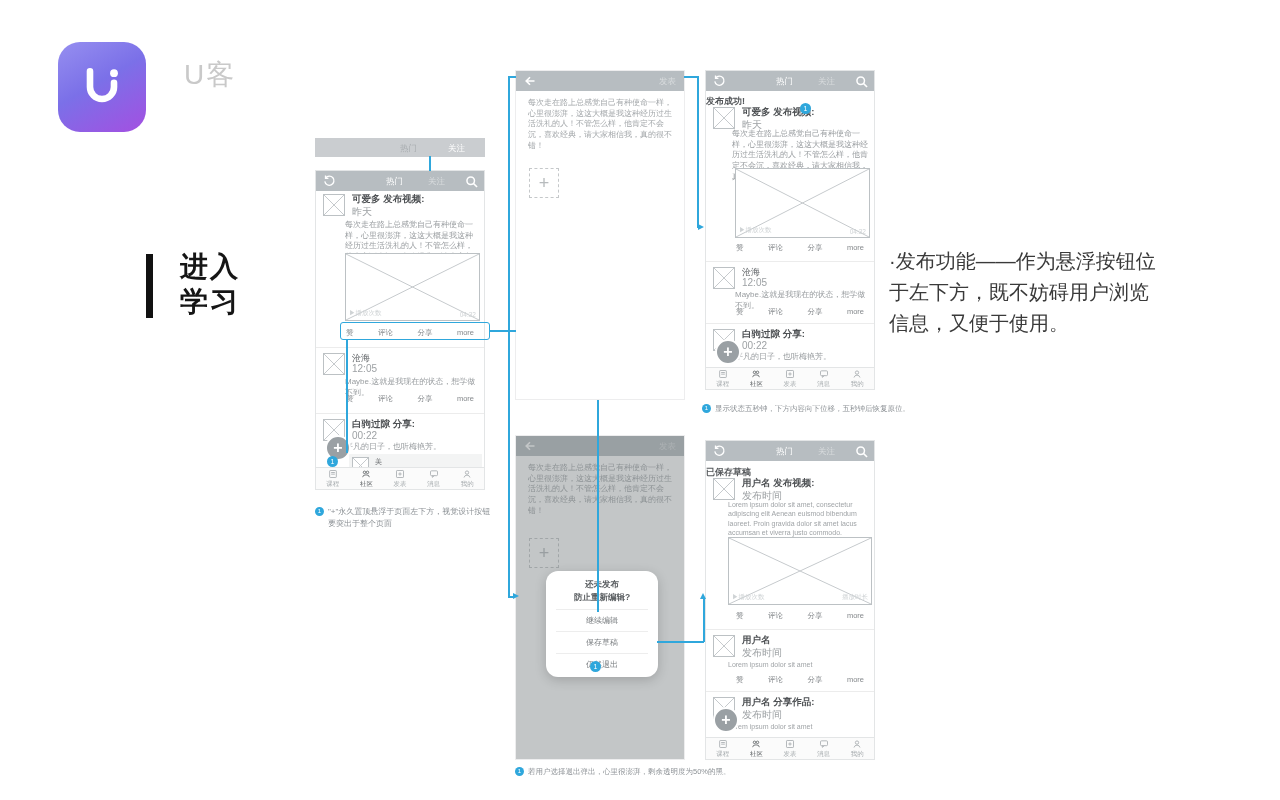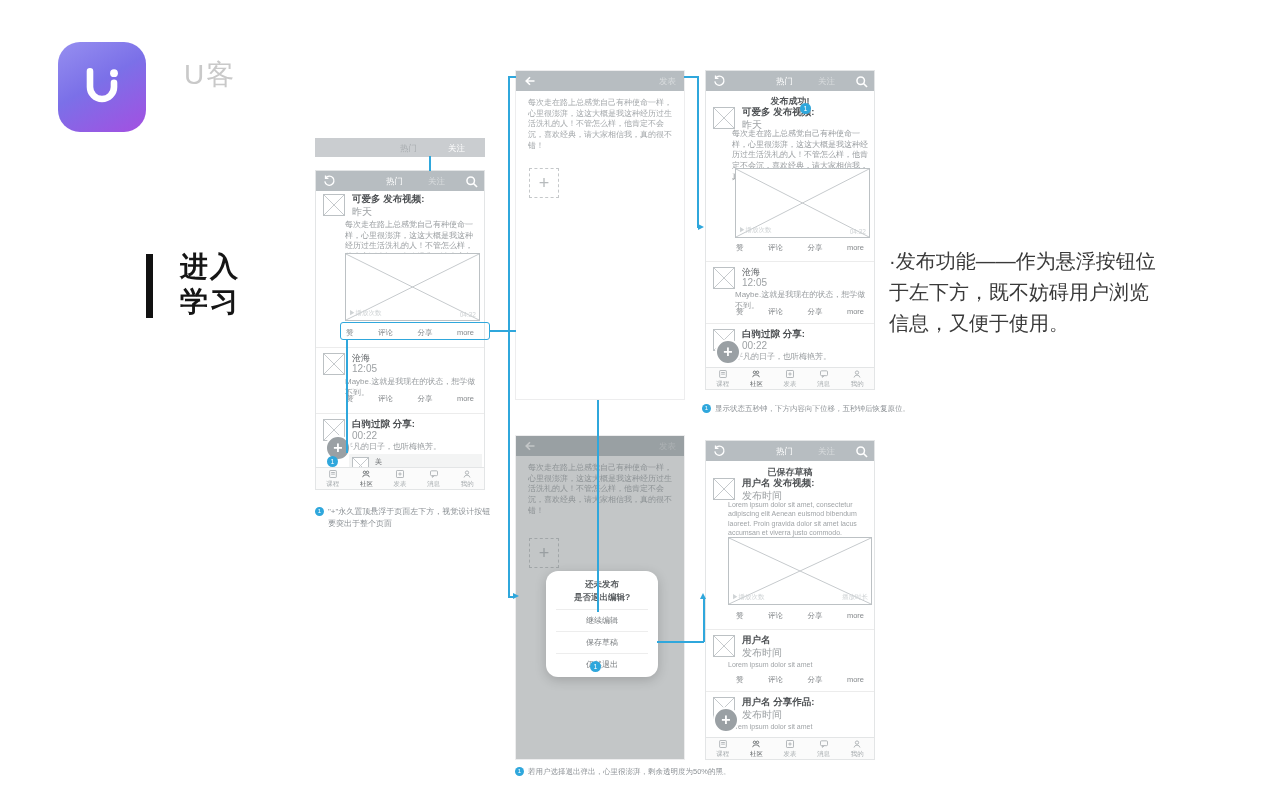--- a/index.html
+++ b/index.html
@@ -31,21 +31,21 @@
 
   .xbox { position:absolute; border:1px solid #bcc1c4; background:#fff; }
   .xbox svg { position:absolute; left:0; top:0; width:100%; height:100%; display:block; }
   .xbox line { stroke:#c6cacd; stroke-width:1; vector-effect:non-scaling-stroke; }
   .ovl { position:absolute; bottom:2px; font-size:6.5px; color:#cfd3d5; }
 
   .t-title { position:absolute; font-size:9.5px; font-weight:bold; color:#4d5053; white-space:nowrap; }
   .t-time  { position:absolute; font-size:10px; color:#9da1a4; white-space:nowrap; }
   .t-body  { position:absolute; font-size:8px; color:#999da0; line-height:1.34; }
   .t-body7 { position:absolute; font-size:7px; color:#a0a4a7; line-height:1.34; }
-  .toast { position:absolute; left:0; right:0; text-align:center; font-size:9px; font-weight:bold; color:#55585b; }
+  .toast { position:absolute; left:0; right:0; text-align:left; font-size:9px; font-weight:bold; color:#55585b; }
 
   .actions { position:absolute; display:flex; justify-content:space-between; font-size:7.5px; color:#84888b; }
   .divider { position:absolute; left:0; right:0; height:1px; background:#ececec; }
 
   .card { position:absolute; background:#f3f4f4; }
   .card .cline1 { position:absolute; left:26px; top:3px; font-size:7px; color:#6d7073; }
   .card .cline2 { position:absolute; left:26px; top:12px; font-size:7px; color:#96999c; }
 
   .fab { position:absolute; width:26px; height:26px; border-radius:50%; background:#9aa0a4;
          border:2px solid #fff; color:#fff; display:flex; align-items:center; justify-content:center;
@@ -388,21 +388,21 @@
       <span class="htab" style="right:8px;left:auto">发表</span>
     </div>
     <div class="t-body" style="left:12px;top:27px;width:146px;color:#a3a7aa">每次走在路上总感觉自己有种使命一样，心里很澎湃，这这大概是我这种经历过生活洗礼的人！不管怎么样，他肯定不会沉，喜欢经典，请大家相信我，真的很不错！</div>
     <div class="dashbox" style="left:13px;top:102px;width:30px;height:30px">
       <span>+</span>
     </div>
     <div class="dim"></div>
 
     <div class="dialog" style="left:30px;top:135px;width:112px;height:106px">
       <div class="dlg-t" style="top:8px">还未发布</div>
-      <div class="dlg-t" style="top:21px">是否退出编辑?</div>
+      <div class="dlg-t" style="top:21px">防止重新编辑?</div>
       <div class="dlg-row" style="top:38px">继续编辑</div>
       <div class="dlg-row" style="top:60px">保存草稿</div>
       <div class="dlg-row" style="top:82px">仍然退出</div>
     </div>
   </div>
 
   <div class="cap" style="left:515px;top:766px;width:260px">
     <span class="capdot">1</span>
     <span class="nowrap">若用户选择退出弹出，心里很澎湃，剩余透明度为50%的黑。</span>
   </div>

